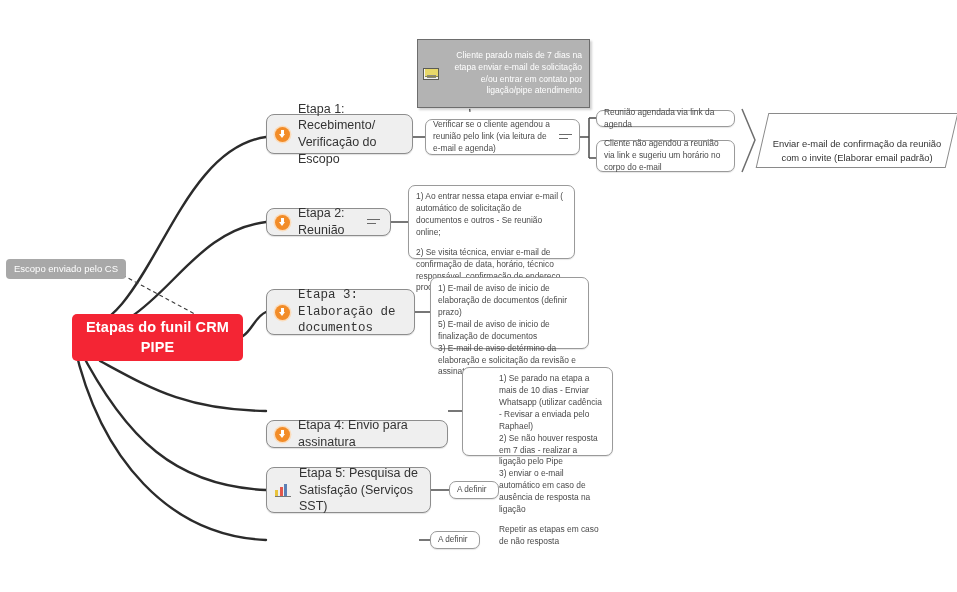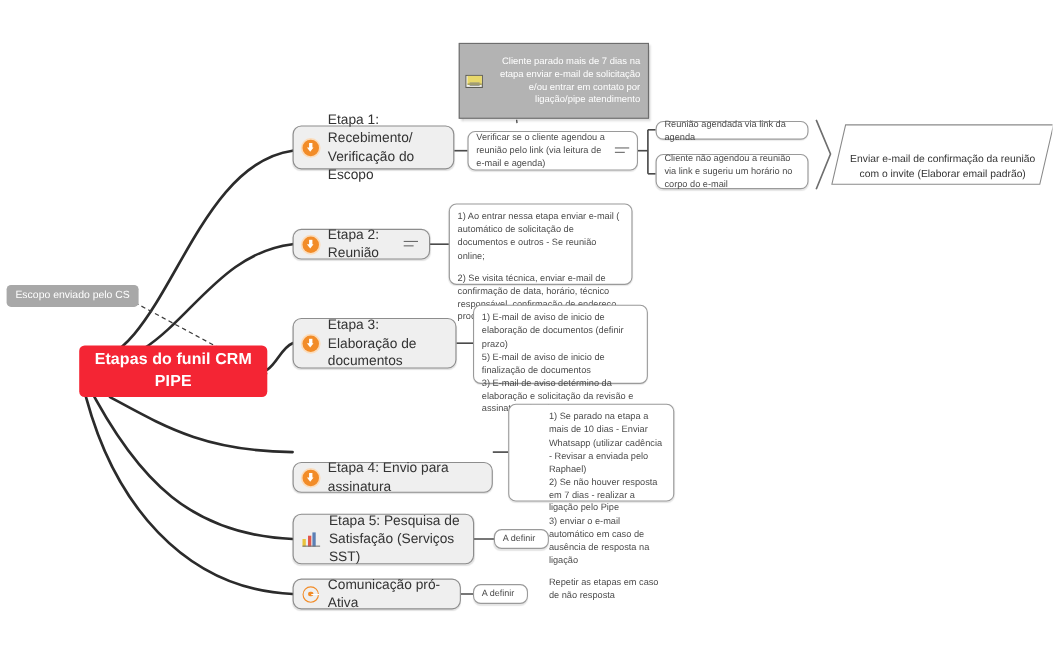--- a/index.html
+++ b/index.html
@@ -362,21 +362,21 @@
       <span></span>
         <span></span>
     </span>
   </div>
 
   <div class="note" style="left:408px; top:185px; width:167px; height:74px;">
     <p>1) Ao entrar nessa etapa enviar e-mail ( automático de solicitação de documentos e outros - Se reunião online;</p>
     <p class="gap">2) Se visita técnica, enviar e-mail de confirmação de data, horário, técnico responsável, confirmação de endereço, procedimento de entrada no local etc.</p>
   </div>
 
-  <div class="stage" style="left:266px; top:289px; width:149px; height:46px;">
+  <div class="stage" style="left:266px; top:289px; width:149px; height:46px;font-family:Liberation Mono, monospace;">
     <span class="ico alert"></span>
     <span class="lbl">Etapa 3: Elaboração de documentos</span>
   </div>
 
   <div class="note" style="left:430px; top:277px; width:159px; height:72px;">
     <p>1) E-mail de aviso de inicio de elaboração de documentos (definir prazo)</p>
     <p>5) E-mail de aviso de inicio de finalização de documentos</p>
     <p>3) E-mail de aviso detérmino da elaboração e solicitação da revisão e assinatura dos documentos</p>
   </div>
 
@@ -399,22 +399,18 @@
         <i class="b3"></i>
         <i class="ax"></i>
     </span>
     <span class="lbl">Etapa 5: Pesquisa de Satisfação (Serviços SST)</span>
   </div>
 
   <div class="note tiny" style="left:449px; top:481px; width:50px; height:18px; display:flex; align-items:center;">
     <span>A definir</span>
   </div>
 
-  <div class="stage" style="left:266px; top:526px; width:153px; height:28px;">
-    <span class="ico target"></span>
-    <span class="lbl">Comunicação pró-Ativa</span>
-  </div>
 
   <div class="note tiny" style="left:430px; top:531px; width:50px; height:18px; display:flex; align-items:center;">
     <span>A definir</span>
   </div>
 
 </div>
 
 </body></html>

